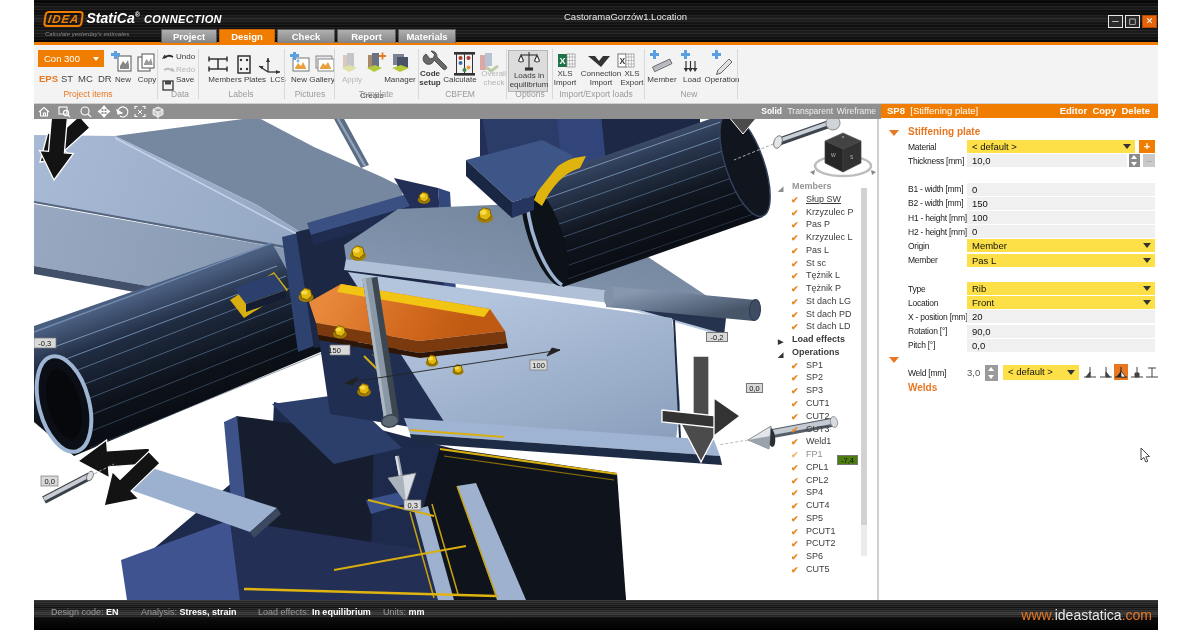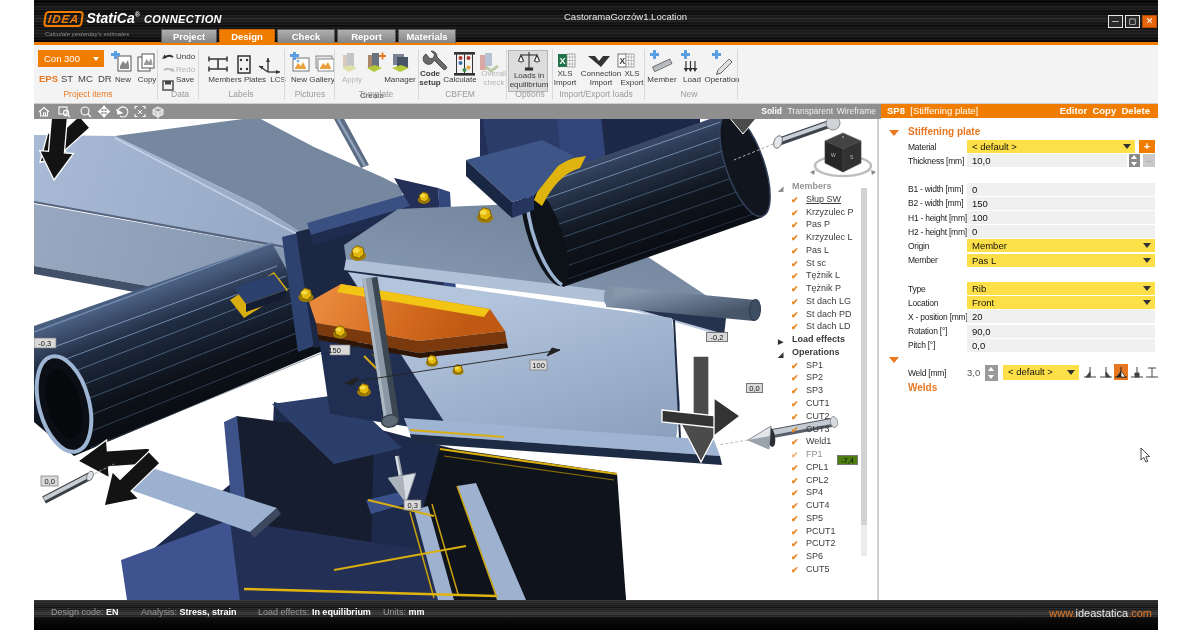--- a/index.html
+++ b/index.html
@@ -57,21 +57,21 @@
 .pfield .caret { position:absolute; right:4px; top:4px; width:0; height:0; border-left:4px solid transparent; border-right:4px solid transparent; border-top:5px solid #333;}
 .psect { position:absolute; left:27px; font-size:10px; font-weight:bold; color:#e87722;}
 .ptri { position:absolute; left:8px; width:0; height:0; border-left:5px solid transparent; border-right:5px solid transparent; border-top:6px solid #e87722;}
 
 #statusbar { position:absolute; left:0; top:600px; width:1124px; height:30px;
   background:linear-gradient(180deg,#2a2a2a 0%,#111 25%,#333 45%,#0c0c0c 62%,#000 100%); }
 #statusbar:before{content:"";position:absolute;left:0;top:0;width:100%;height:18px;
  background:repeating-linear-gradient(180deg,rgba(255,255,255,.09) 0 1px,rgba(0,0,0,0) 1px 2px);}
 .sitem { position:absolute; top:7px; font-size:9px; color:#9a9a9a; white-space:nowrap; z-index:2;}
 .sitem b { color:#fff; }
-.surl { position:absolute; right:6px; top:7px; font-size:11px; color:#e87722; z-index:2;}
+.surl { position:absolute; right:6px; top:7px; font-size:14px; color:#e87722; z-index:2;}
 .surl b { color:#e8e8e8; font-weight:normal;}
 </style>
 </head>
 <body>
 <div id="app">
   <div id="titlebar"></div>
   <div class="logo"><span class="idea">IDEA</span><span class="statica">StatiCa<sup style="font-size:7px">®</sup></span></div>
   <div class="conn">CONNECTION</div>
   <div class="slogan">Calculate yesterday's estimates</div>
   <div class="fname">CastoramaGorzów1.Location</div>

